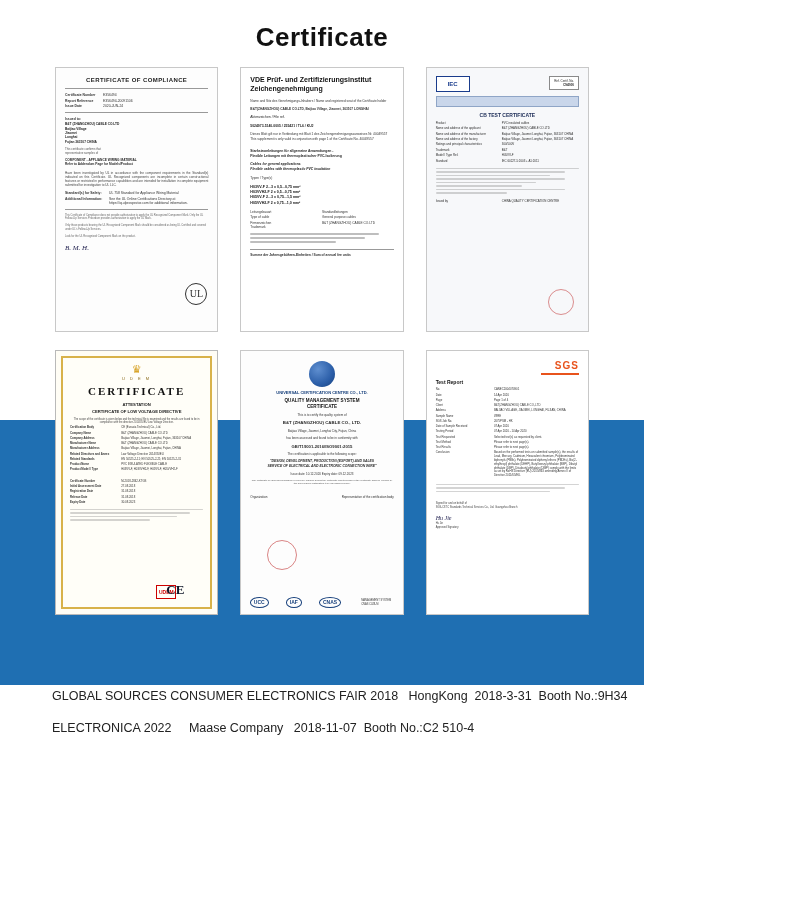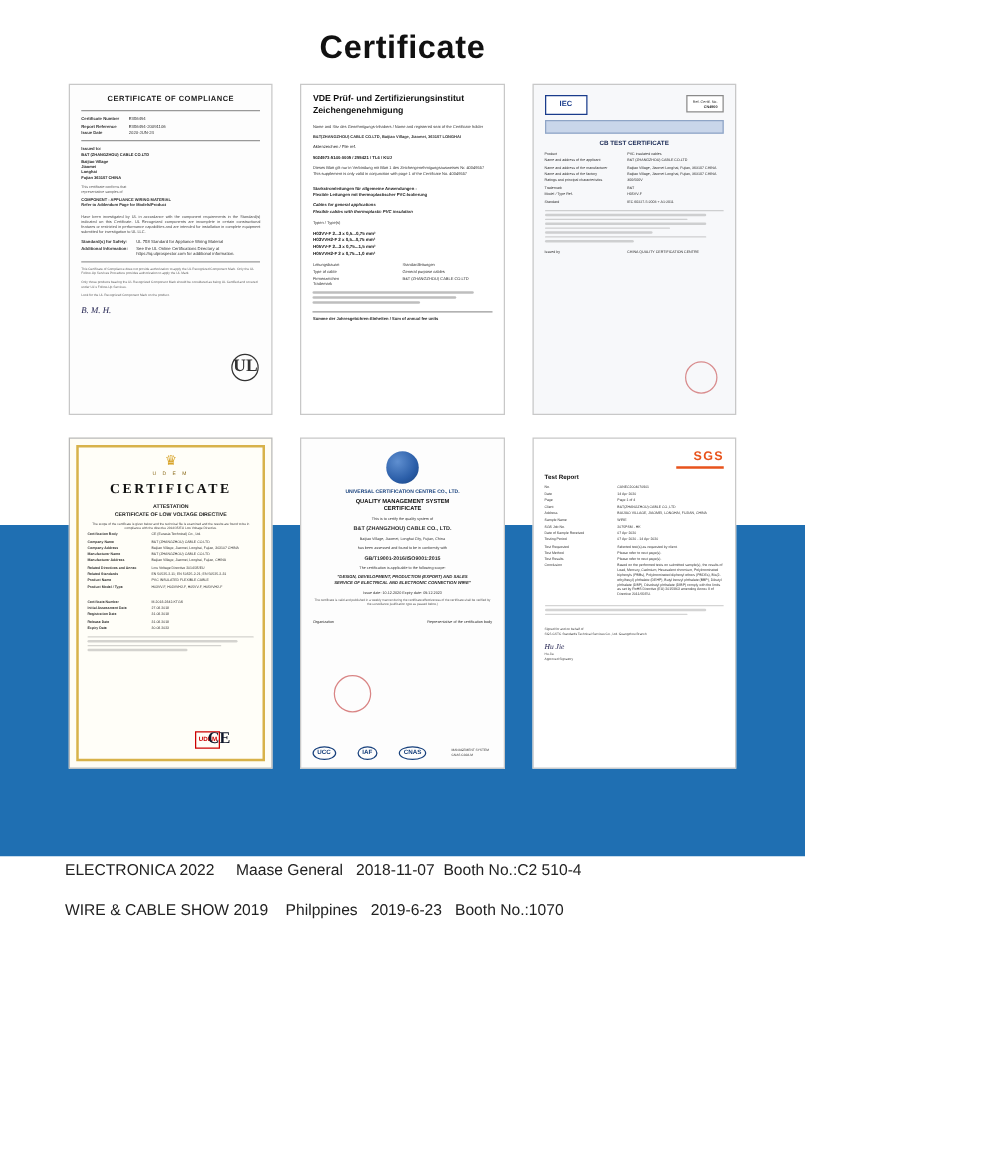--- a/index.html
+++ b/index.html
@@ -50,21 +50,21 @@
   .c1 { background:#fdfdfd; }
   .c1 .hd { text-align:center; font-size:6px; font-weight:bold; letter-spacing:.4px; color:#222; margin-bottom:4px;}
   .c1 .rule { height:1px; background:#999; margin:3px 0 4px 0;}
   .c1 .kv { font-size:3.4px; color:#333; display:flex; gap:4px; margin-bottom:1px;}
   .c1 .kv b { font-weight:bold; min-width:34px; display:inline-block;}
   .c1 .para { font-size:3.1px; color:#444; margin:4px 0; text-align:justify;}
   .c1 .ulmark {
     position:absolute; right:10px; bottom:26px; width:22px; height:22px;
     border:1.5px solid #333; border-radius:50%;
     display:flex; align-items:center; justify-content:center;
-    font-size:14px; font-weight:bold; font-family:"Liberation Serif", serif; color:#333;
+    font-size:10px; font-weight:normal; font-family:"Liberation Serif", serif; color:#333;
   }
   .c1 .sig { font-family:"Liberation Serif", serif; font-style:italic; font-size:7px; color:#1a1a4a; margin-top:6px;}
 
   
   .c2 .vdehd { font-size:7px; font-weight:bold; color:#111; line-height:1.25; margin-bottom:5px;}
   .c2 .sub { font-size:3.2px; color:#333; margin-bottom:4px;}
   .c2 .bold { font-weight:bold; }
   .c2 .italic { font-style:italic; }
   .c2 .sec { margin:4px 0; font-size:3.4px; color:#222;}
   .c2 .types { font-size:3.6px; font-weight:bold; color:#111; line-height:1.5;}
@@ -459,20 +459,20 @@
 Approved Signatory</div>
       </div>
     </div>
 
   </div>
 
   <div class="exh-title">Exhibition</div>
 
   <div class="exh-list">
     <div class="exh-row">
-      <span>ELECTRONICA 2022</span><span class="sp">&nbsp;&nbsp;&nbsp;&nbsp;&nbsp;</span><span>Maase General</span><span class="sp">&nbsp;&nbsp;&nbsp;</span><span>2018-11-07</span><span class="sp">&nbsp;&nbsp;</span><span>Booth No.:C2 510-4</span>
+      <span>GLOBAL SOURCES CONSUMER ELECTRONICS FAIR 2018</span><span class="sp">&nbsp;&nbsp;&nbsp;</span><span>HongKong</span><span class="sp">&nbsp;&nbsp;</span><span>2018-3-31</span><span class="sp">&nbsp;&nbsp;</span><span>Booth No.:9H34</span>
     </div>
     <div class="exh-row">
-      <span>WIRE &amp; CABLE SHOW 2019</span><span class="sp">&nbsp;&nbsp;&nbsp;&nbsp;</span><span>Philppines</span><span class="sp">&nbsp;&nbsp;&nbsp;</span><span>2019-6-23</span><span class="sp">&nbsp;&nbsp;&nbsp;</span><span>Booth No.:1070</span>
+      <span>ELECTRONICA 2022</span><span class="sp">&nbsp;&nbsp;&nbsp;&nbsp;&nbsp;</span><span>Maase Company</span><span class="sp">&nbsp;&nbsp;&nbsp;</span><span>2018-11-07</span><span class="sp">&nbsp;&nbsp;</span><span>Booth No.:C2 510-4</span>
     </div>
   </div>
 
 </div>
 
 </body></html>

